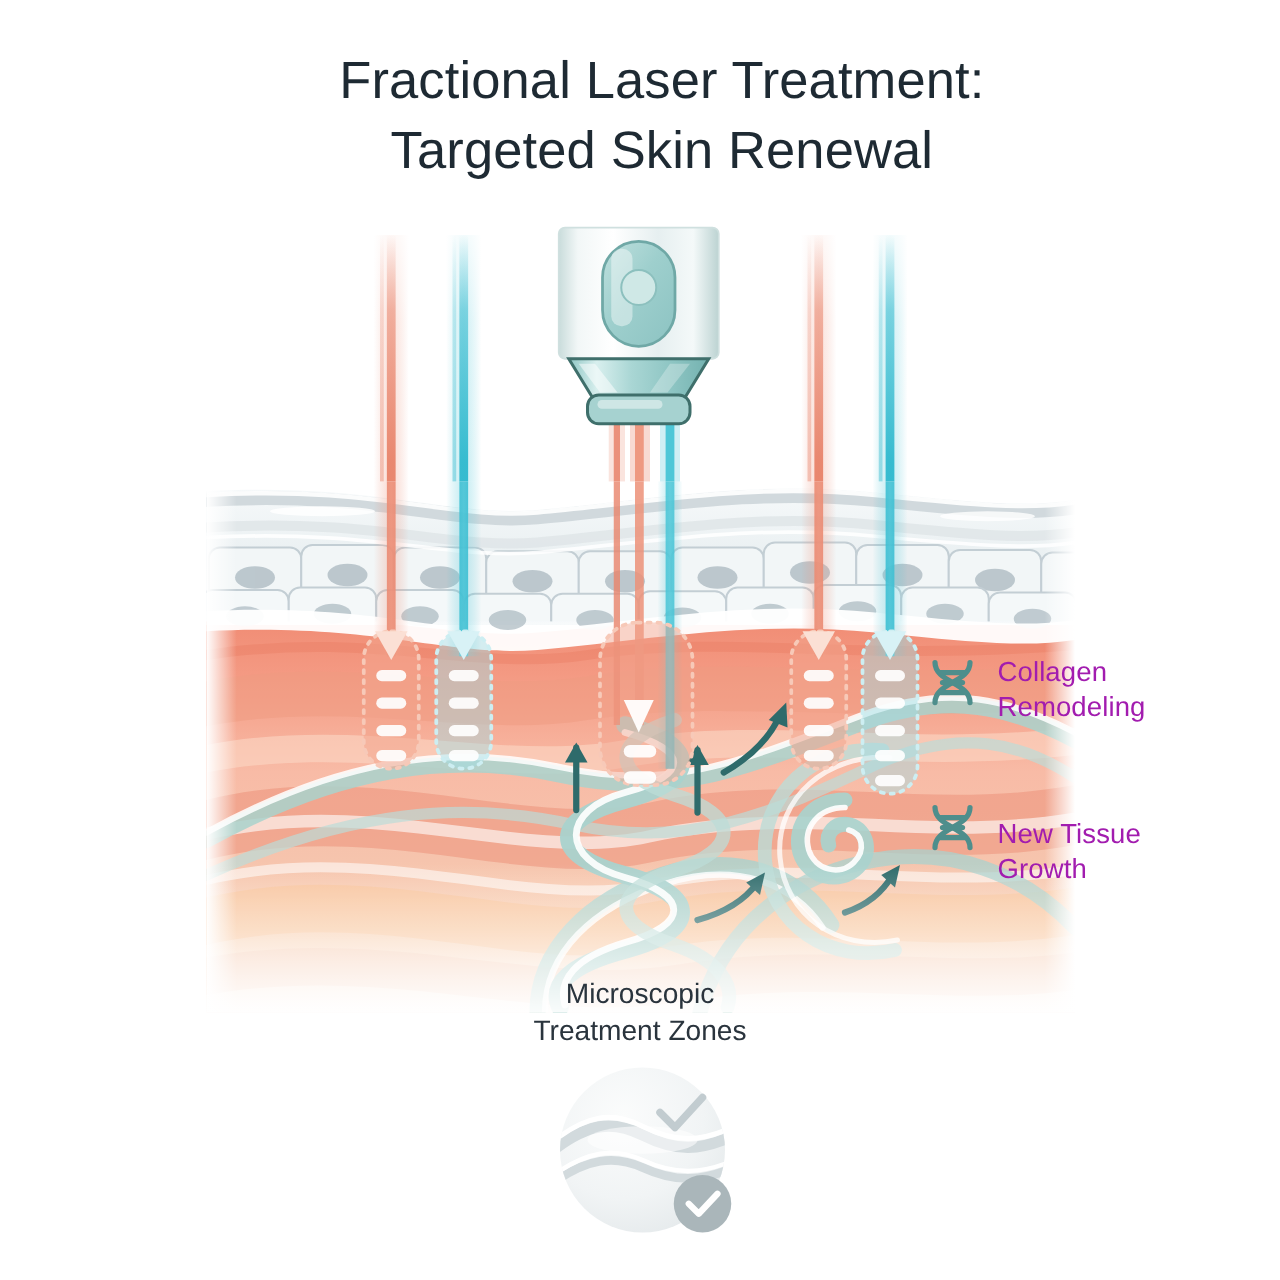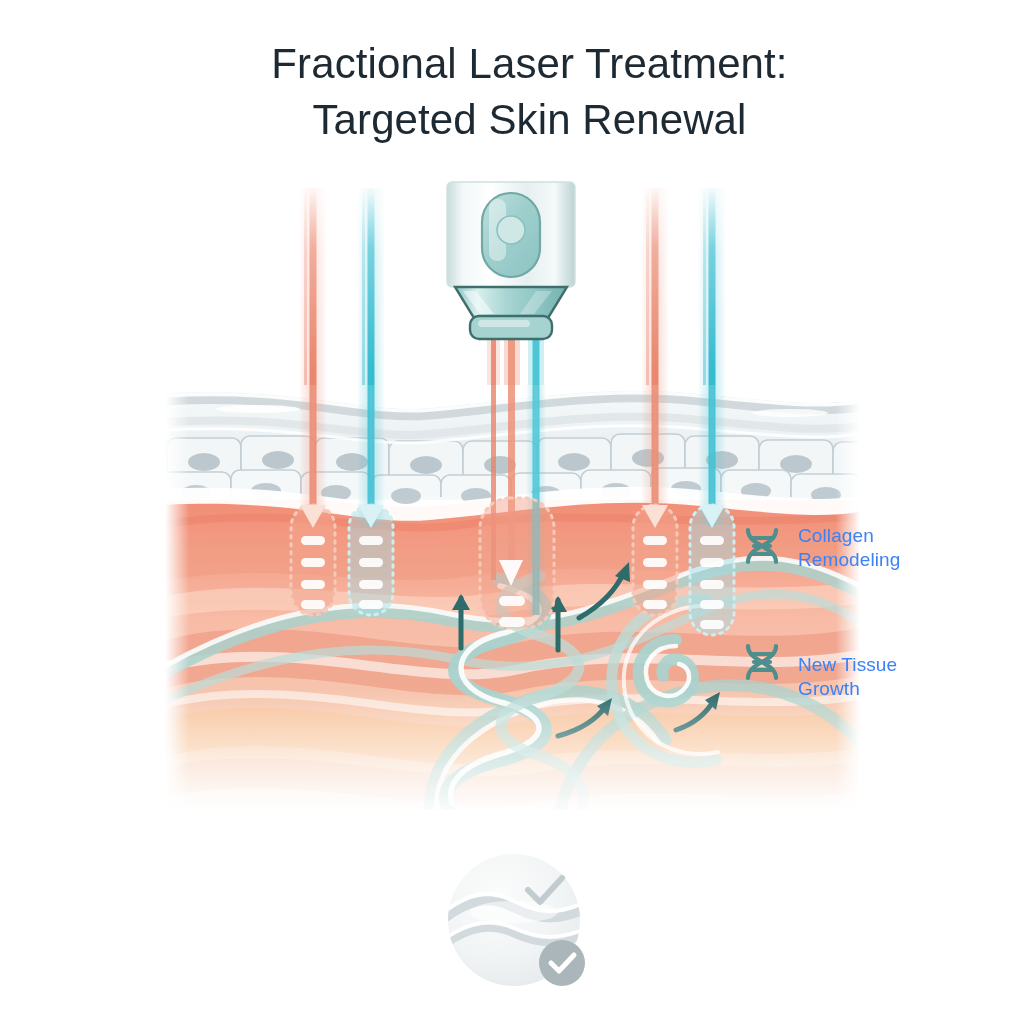--- a/index.html
+++ b/index.html
@@ -3,21 +3,21 @@
 <meta charset="utf-8">
 <style>
   html,body{margin:0;padding:0;background:#fff;}
   body{width:1024px;height:1024px;overflow:hidden;
        font-family:"Liberation Sans","DejaVu Sans",sans-serif;}
   #stage{position:relative;width:1024px;height:1024px;background:#ffffff;}
   #art{position:absolute;inset:0;}
   .ttl{position:absolute;left:0;right:0;top:36px;text-align:center;
        color:#1e2a33;font-size:42px;line-height:1.33;font-weight:400;
        letter-spacing:.1px;white-space:pre-line;padding-left:35px;}
-  .lbl{position:absolute;color:#3b82f6;font-size:19px;line-height:1.26;
+  .lbl{position:absolute;color:#a21caf;font-size:22px;line-height:1.26;
        white-space:pre-line;letter-spacing:.1px;}
   #lbl-collagen{left:798px;top:524px;}
   #lbl-tissue{left:798px;top:640px;margin-top:13px;}
   #cap{position:absolute;left:0;right:0;top:780px;text-align:center;
        color:#2a343d;font-size:22.5px;line-height:1.34;white-space:pre-line;}
 </style>
 </head>
 <body>
 
 <div id="stage">
@@ -421,13 +421,15 @@
   </svg>
 
   <div class="ttl">Fractional Laser Treatment:
 Targeted Skin Renewal</div>
 
   <div class="lbl" id="lbl-collagen">Collagen
 Remodeling</div>
   <div class="lbl" id="lbl-tissue">New Tissue
 Growth</div>
 
+  <div id="cap">Microscopic
+Treatment Zones</div>
 </div>
 
 </body></html>

